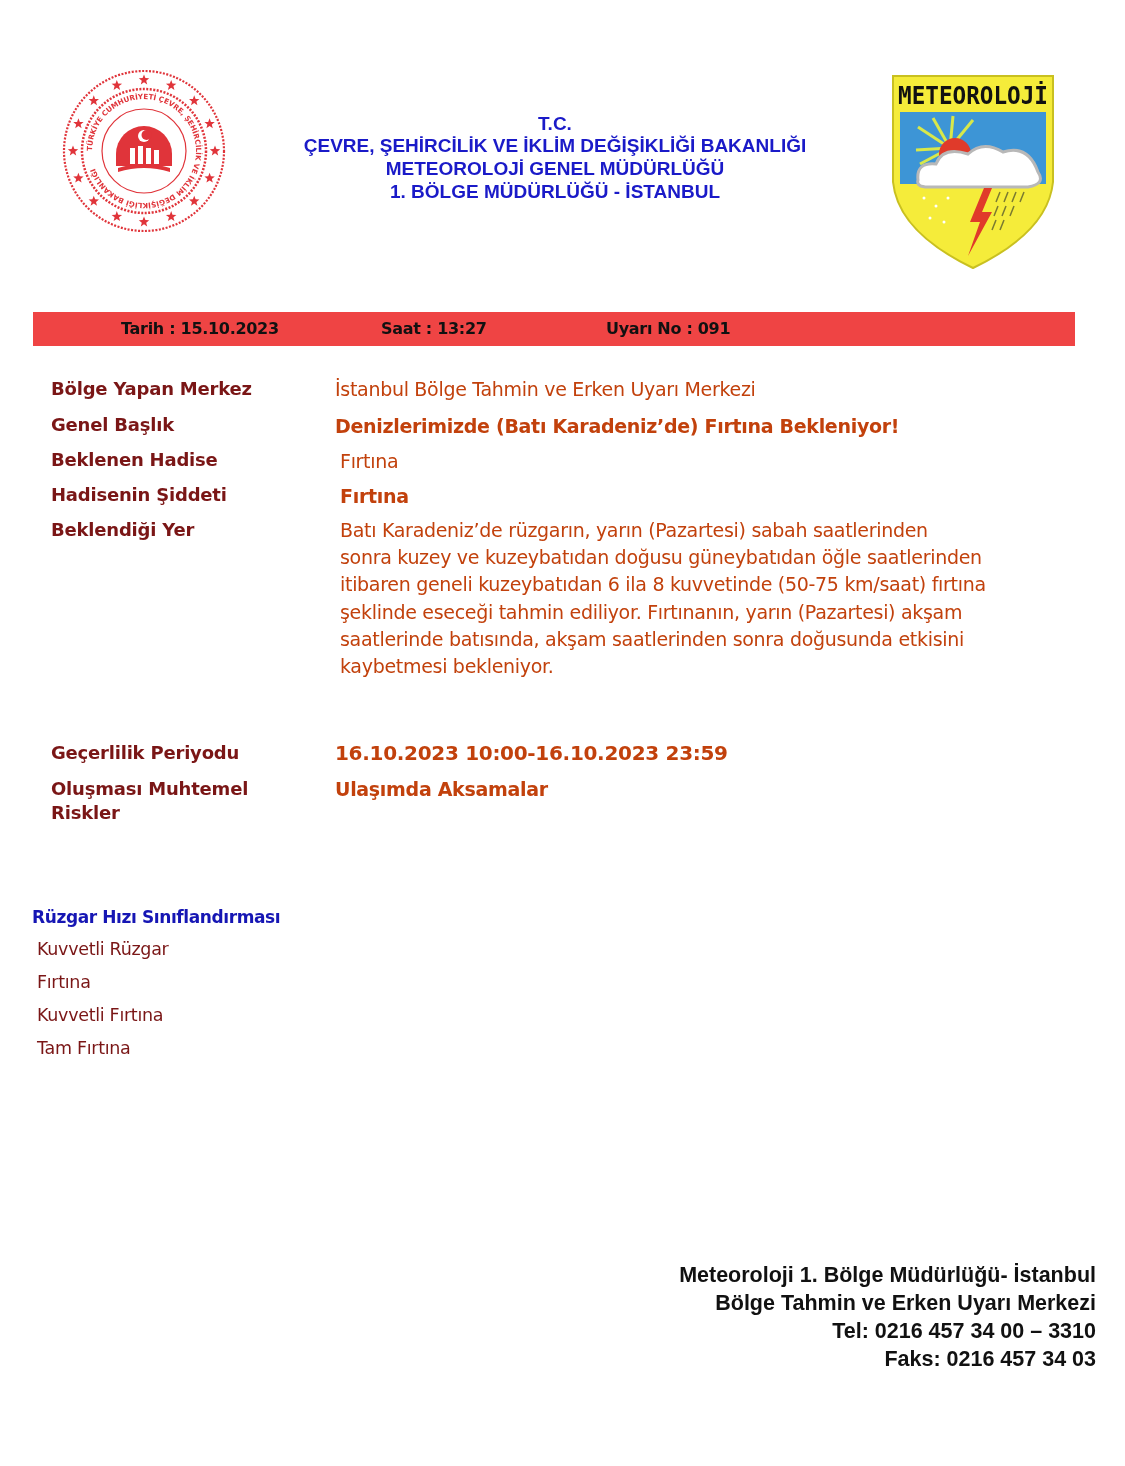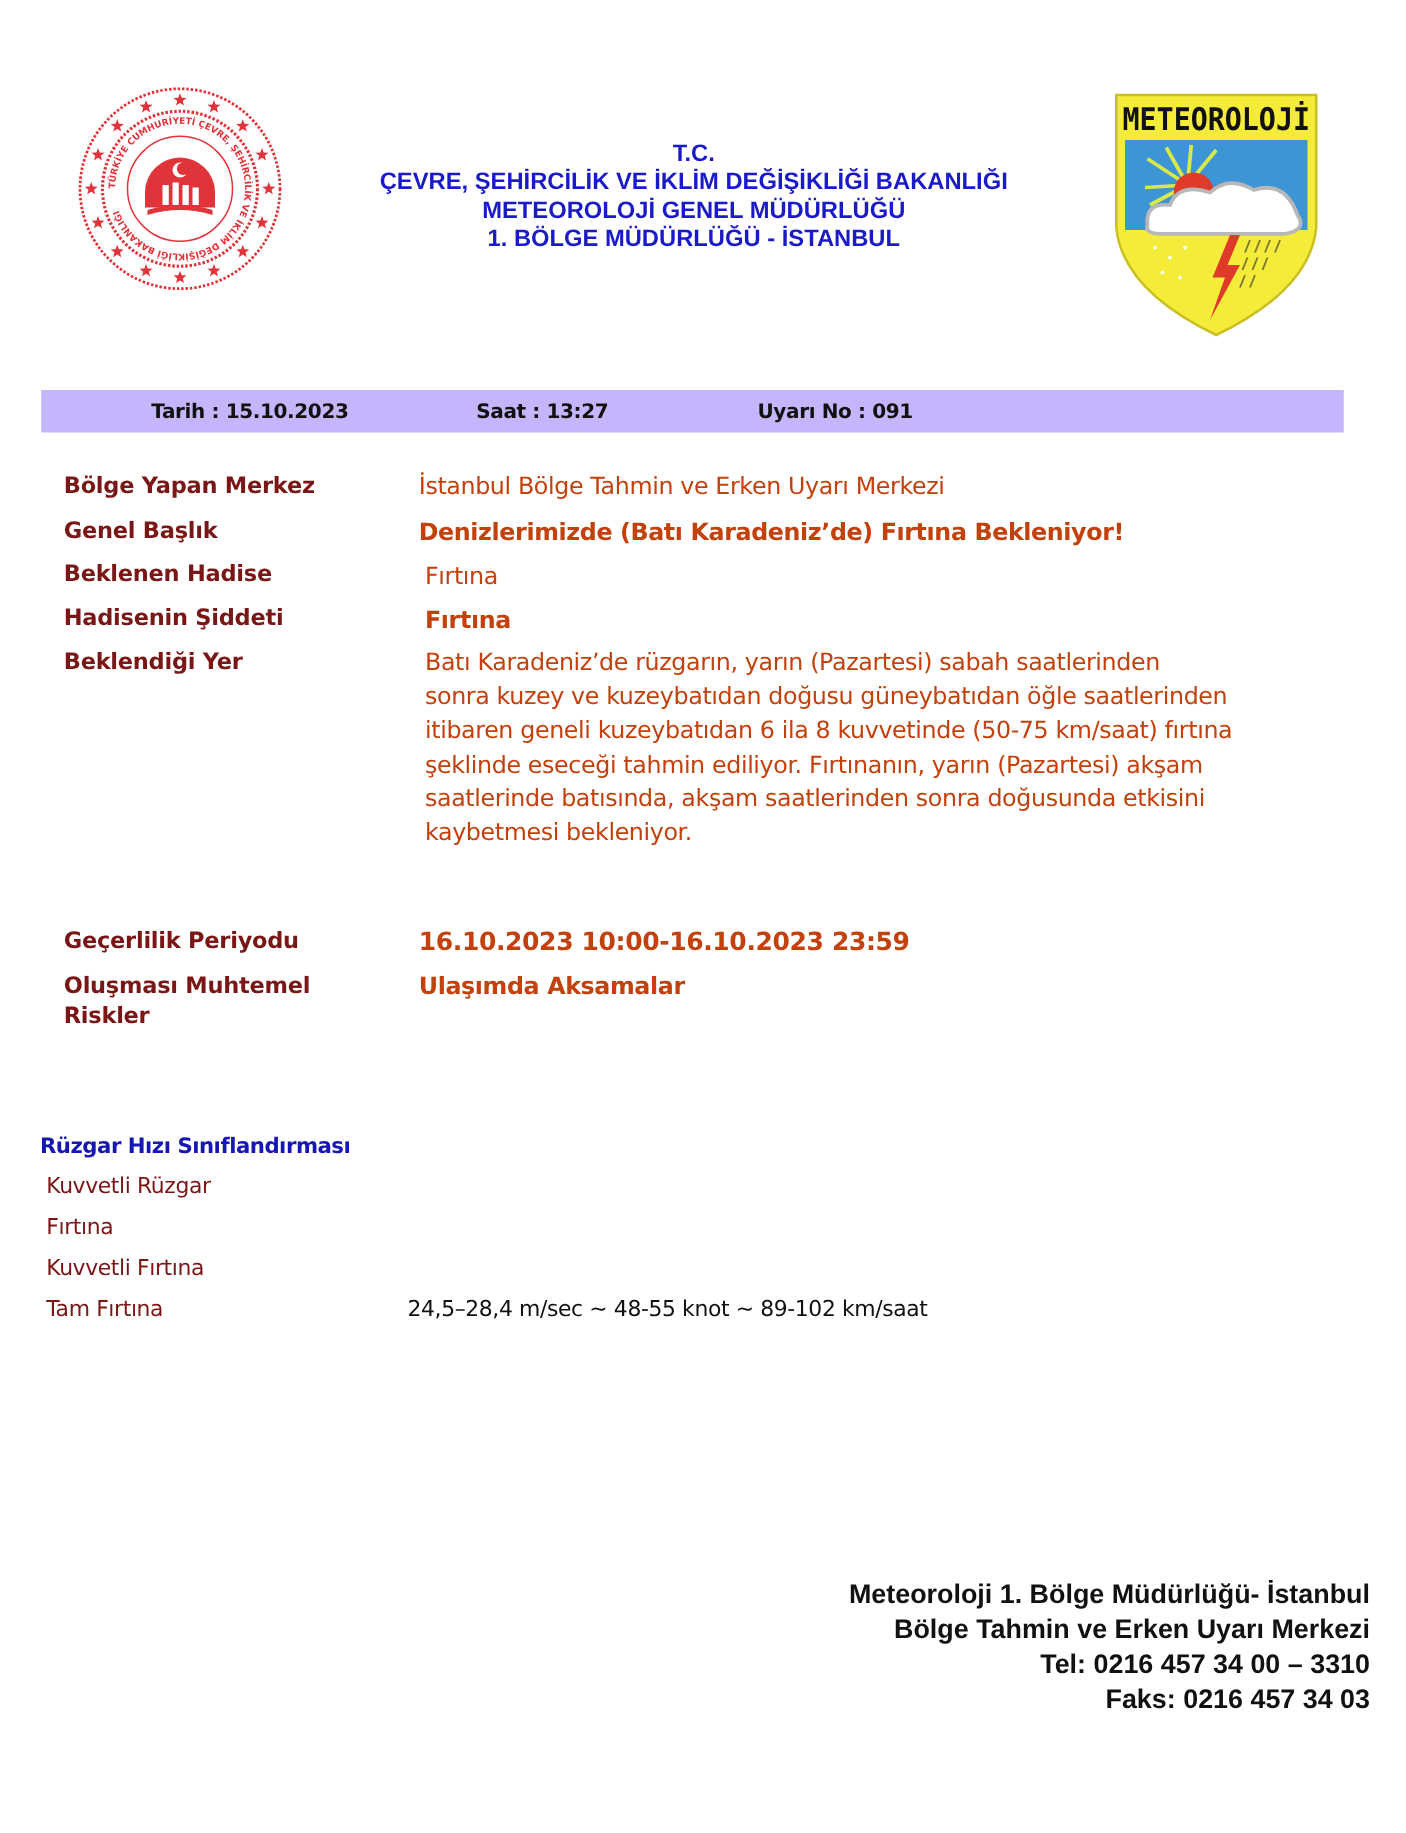--- a/index.html
+++ b/index.html
@@ -9,21 +9,21 @@
   
   #seal { left: 58px; top: 68px; width: 172px; height: 166px; }
   #metlogo { left: 888px; top: 72px; width: 170px; height: 200px; }
   .hdr { left: 270px; width: 570px; text-align: center; color: #1a1ac8; font-family: "Liberation Sans", sans-serif; font-weight: bold; font-size: 19px; line-height: 23px; }
   #hdr-tc { top: 112px; }
   #hdr-l1 { top: 134px; }
   #hdr-l2 { top: 157px; }
   #hdr-l3 { top: 180px; }
 
   
-  #infobar { left: 33px; top: 312px; width: 1042px; height: 34px; background: #c4b5fd; }
+  #infobar { left: 33px; top: 312px; width: 1042px; height: 34px; background: #ef4444; }
   #infobar span { position: absolute; top: 7px; font-family: "DejaVu Sans", sans-serif; font-weight: bold; font-size: 16px; color: #111; letter-spacing: -0.3px; }
   #bar-date { left: 88px; }
   #bar-time { left: 348px; }
   #bar-no { left: 573px; }
 
   
   .lbl { left: 51px; color: #7a1616; font-family: "DejaVu Sans", sans-serif; font-weight: bold; font-size: 18px; letter-spacing: -0.2px; line-height: 24px; }
   .val { left: 335px; font-family: "DejaVu Sans", sans-serif; font-size: 19px; color: #c2410c; line-height: 27px; letter-spacing: -0.3px; }
   .val.b { font-weight: bold; }
   #lbl-merkez { top: 377px; }
@@ -182,19 +182,18 @@
   <span class="wname">Kuvvetli Rüzgar</span>
 </div>
 <div id="wrow-1" class="abs wrow">
   <span class="wname">Fırtına</span>
 </div>
 <div id="wrow-2" class="abs wrow">
   <span class="wname">Kuvvetli Fırtına</span>
 </div>
 <div id="wrow-3" class="abs wrow">
   <span class="wname">Tam Fırtına</span>
-  <span class="wval">24,5–28,4 m/sec ~ 48-55 knot ~ 89-102 km/saat</span>
 </div>
 
 <div id="ftr-1" class="abs ftr">Meteoroloji 1. Bölge Müdürlüğü- İstanbul</div>
 <div id="ftr-2" class="abs ftr">Bölge Tahmin ve Erken Uyarı Merkezi</div>
 <div id="ftr-3" class="abs ftr">Tel: 0216 457 34 00 – 3310</div>
 <div id="ftr-4" class="abs ftr">Faks: 0216 457 34 03</div>
 
 </body></html>

